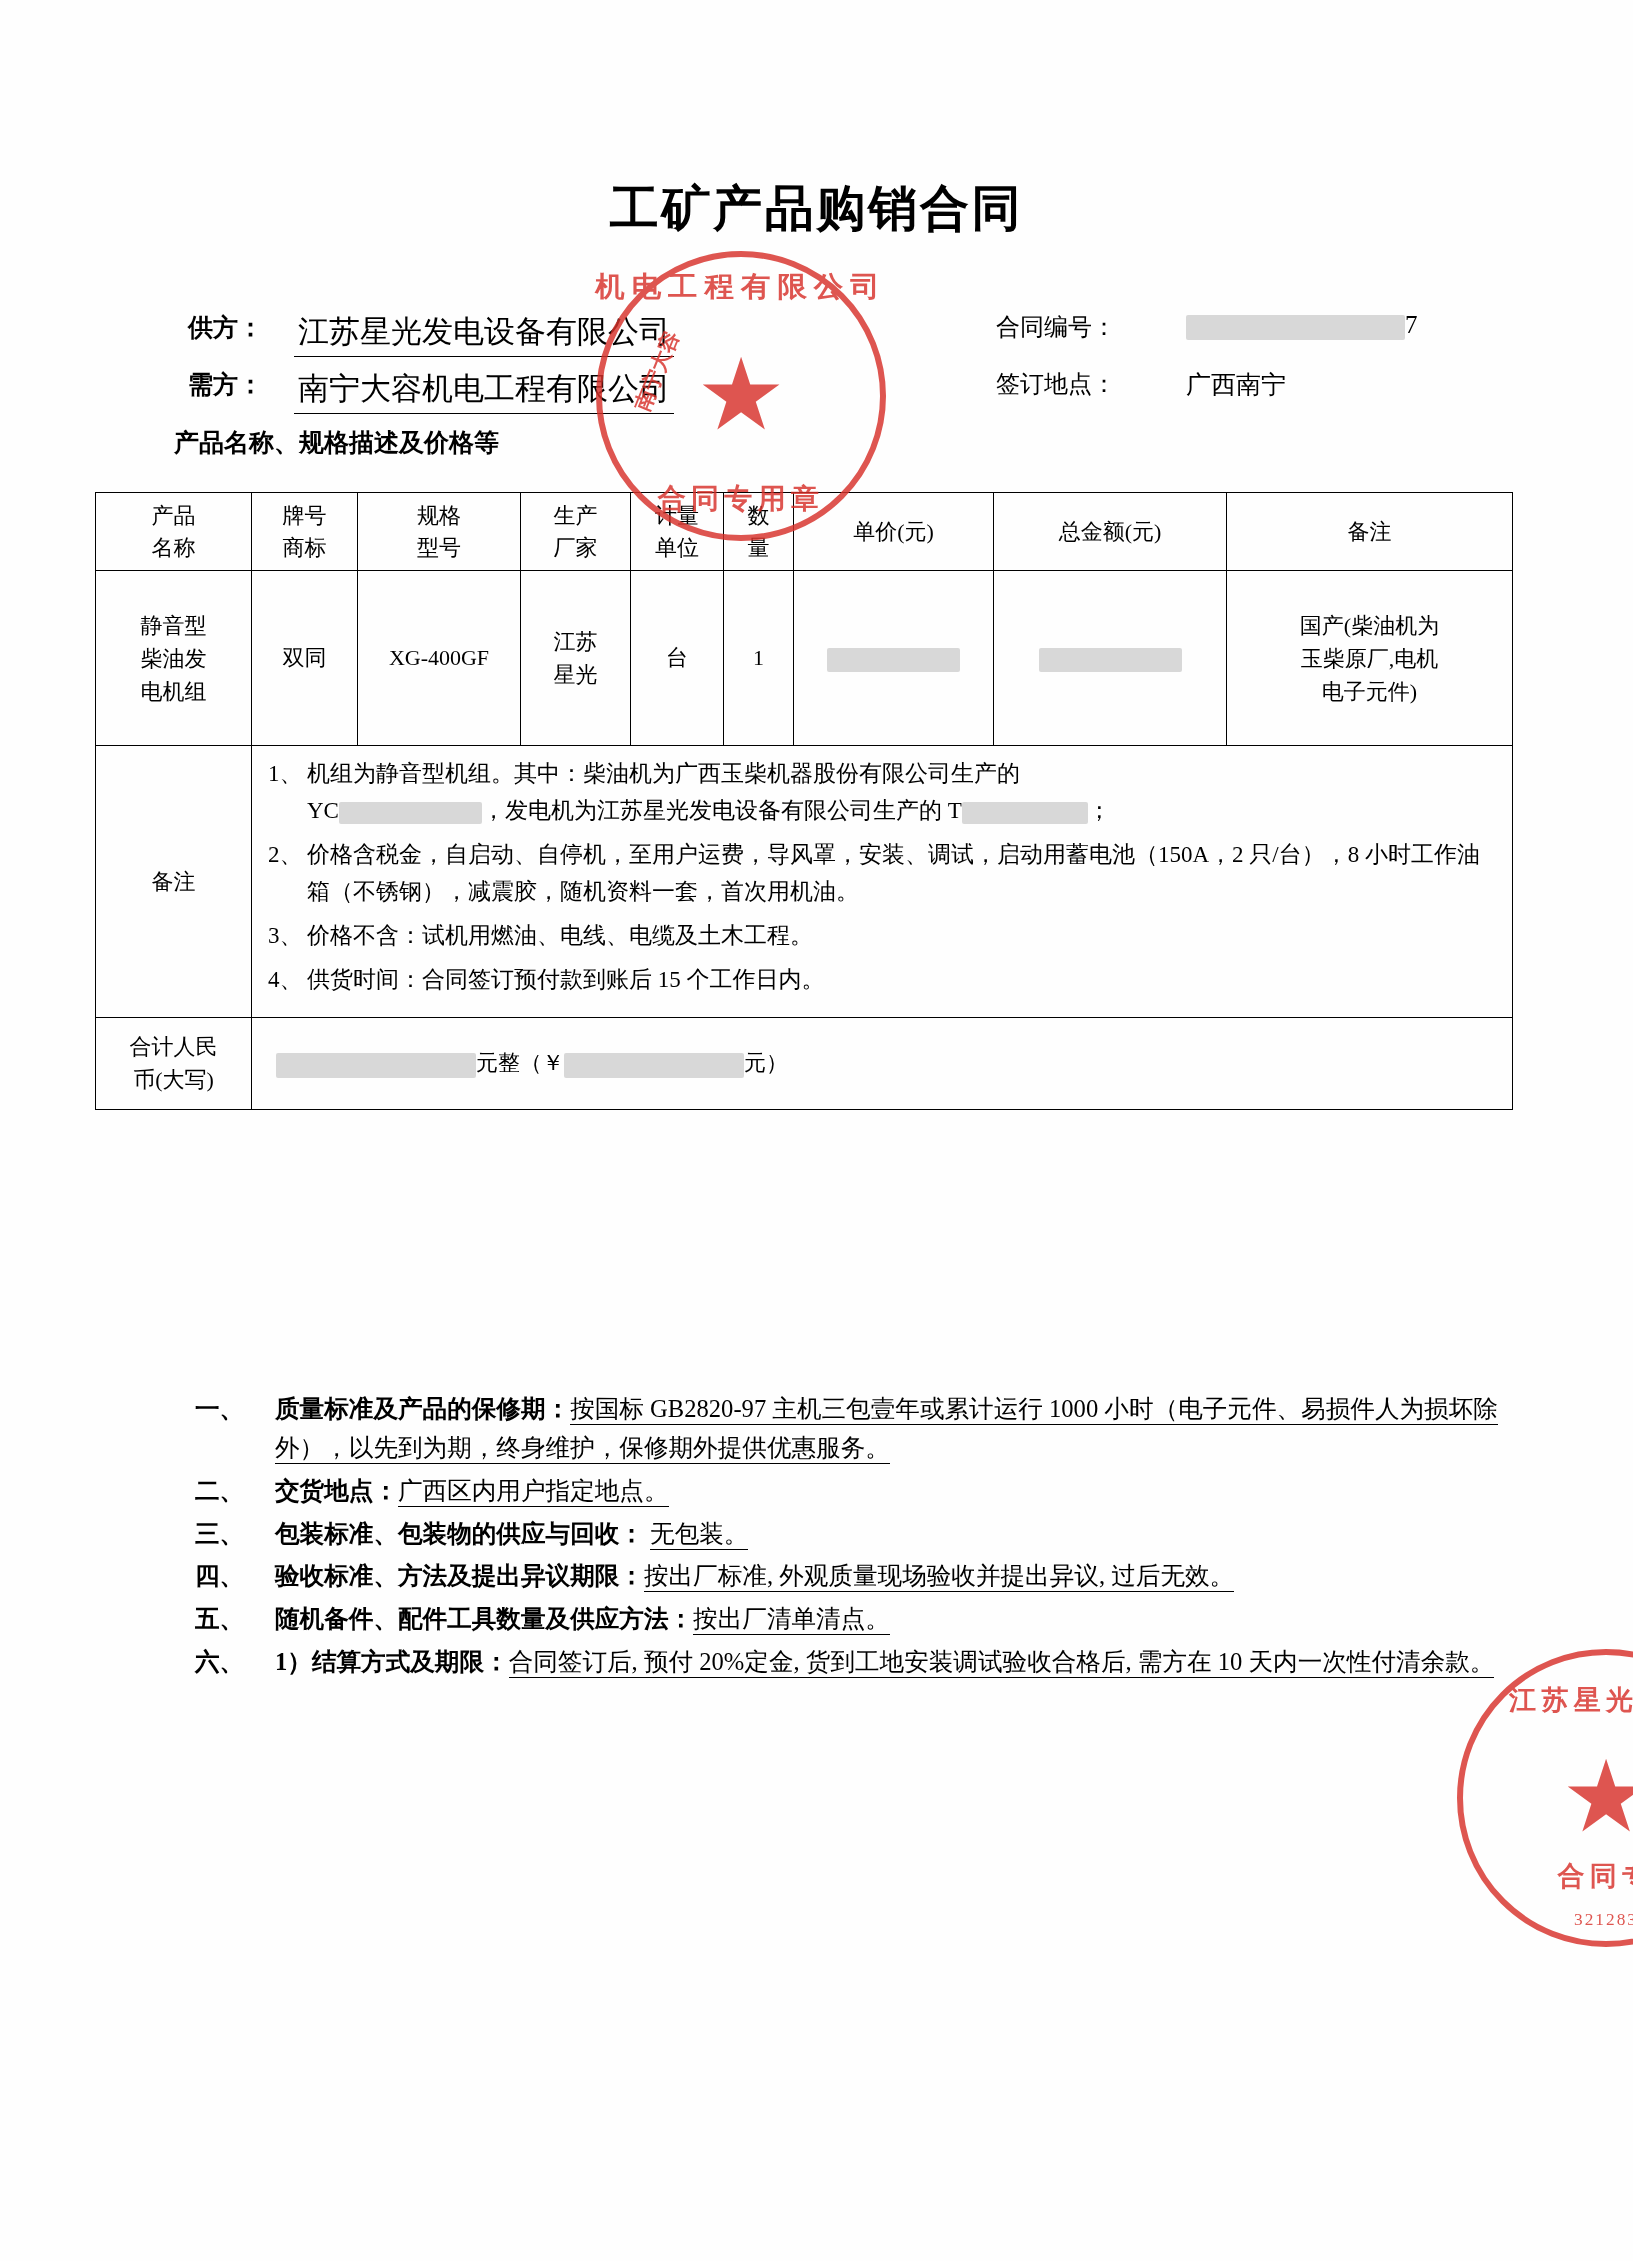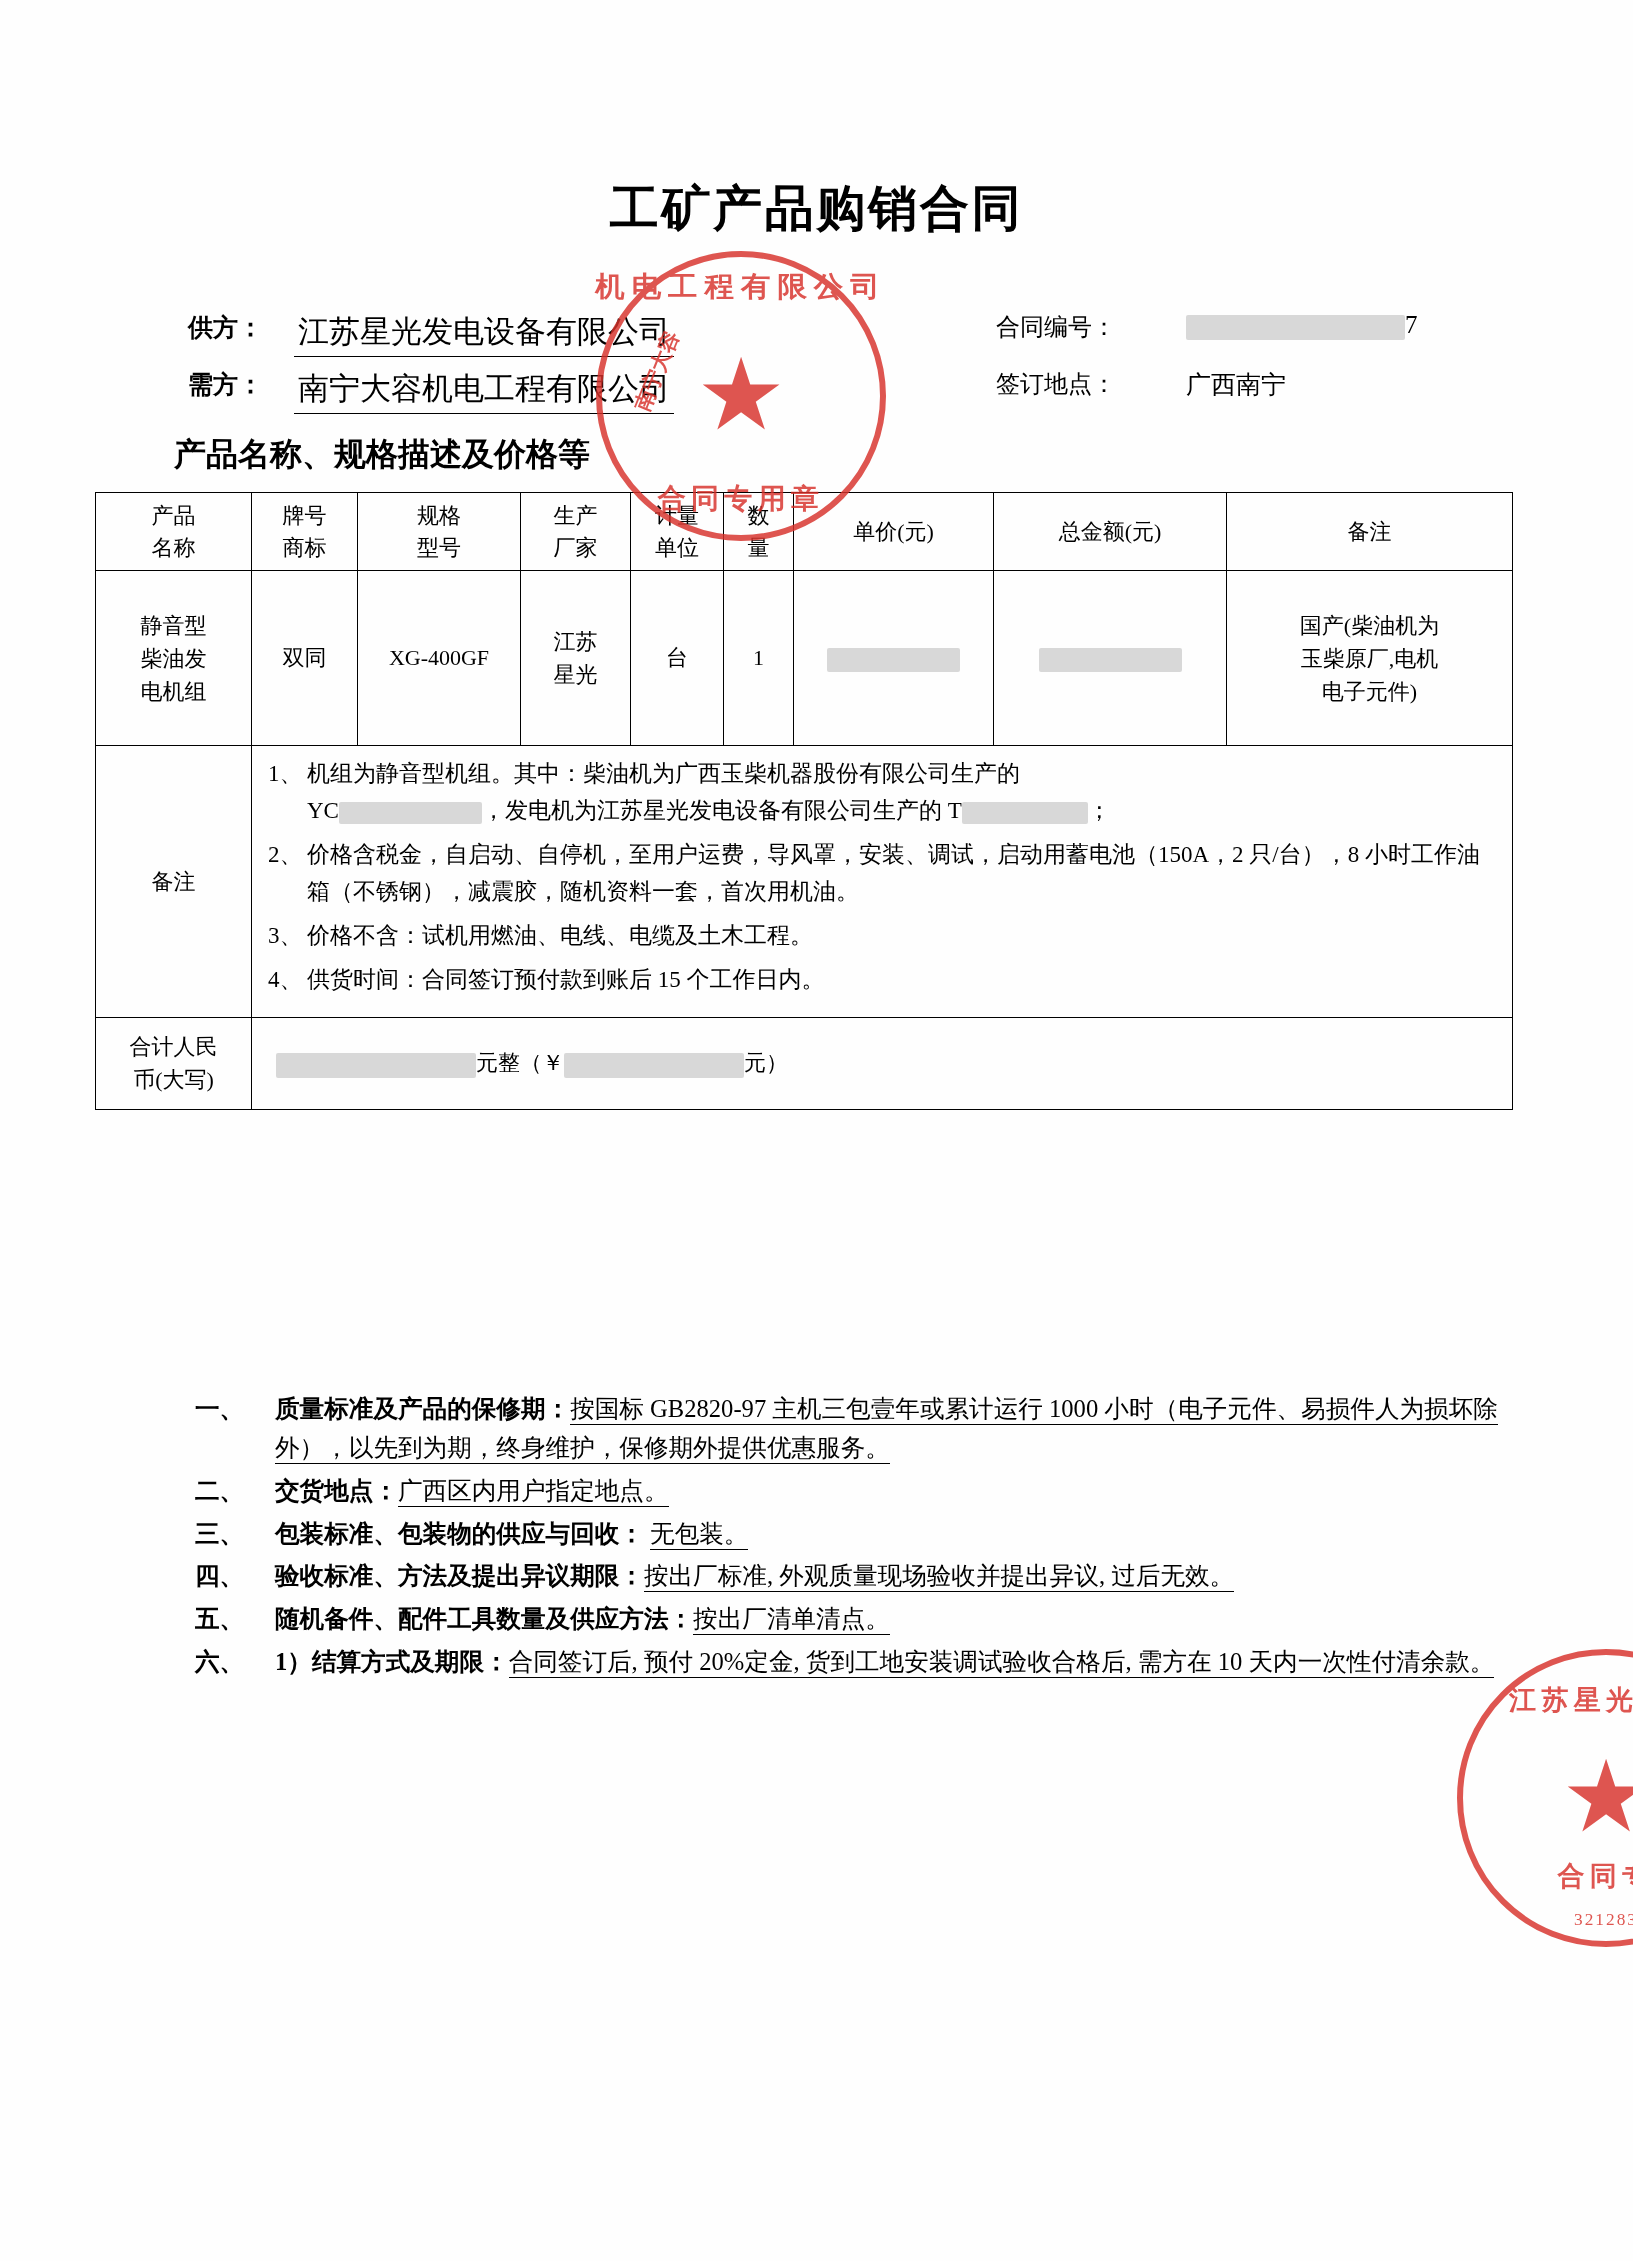--- a/index.html
+++ b/index.html
@@ -75,23 +75,22 @@
     background: #d8d8d8;
     filter: blur(0.4px);
     color: transparent;
     border-radius: 2px;
     vertical-align: middle;
   }
   .section-head {
     position: absolute;
     top: 426px;
     left: 174px;
-    font-size: 32px;
-    font-weight: bold;
-    margin-top: 7px;
+    font-size: 25px;
+    font-weight: bold;
   }
   
   table.main {
     position: absolute;
     top: 492px;
     left: 95px;
     width: 1417px;
     border-collapse: collapse;
     table-layout: fixed;
   }

